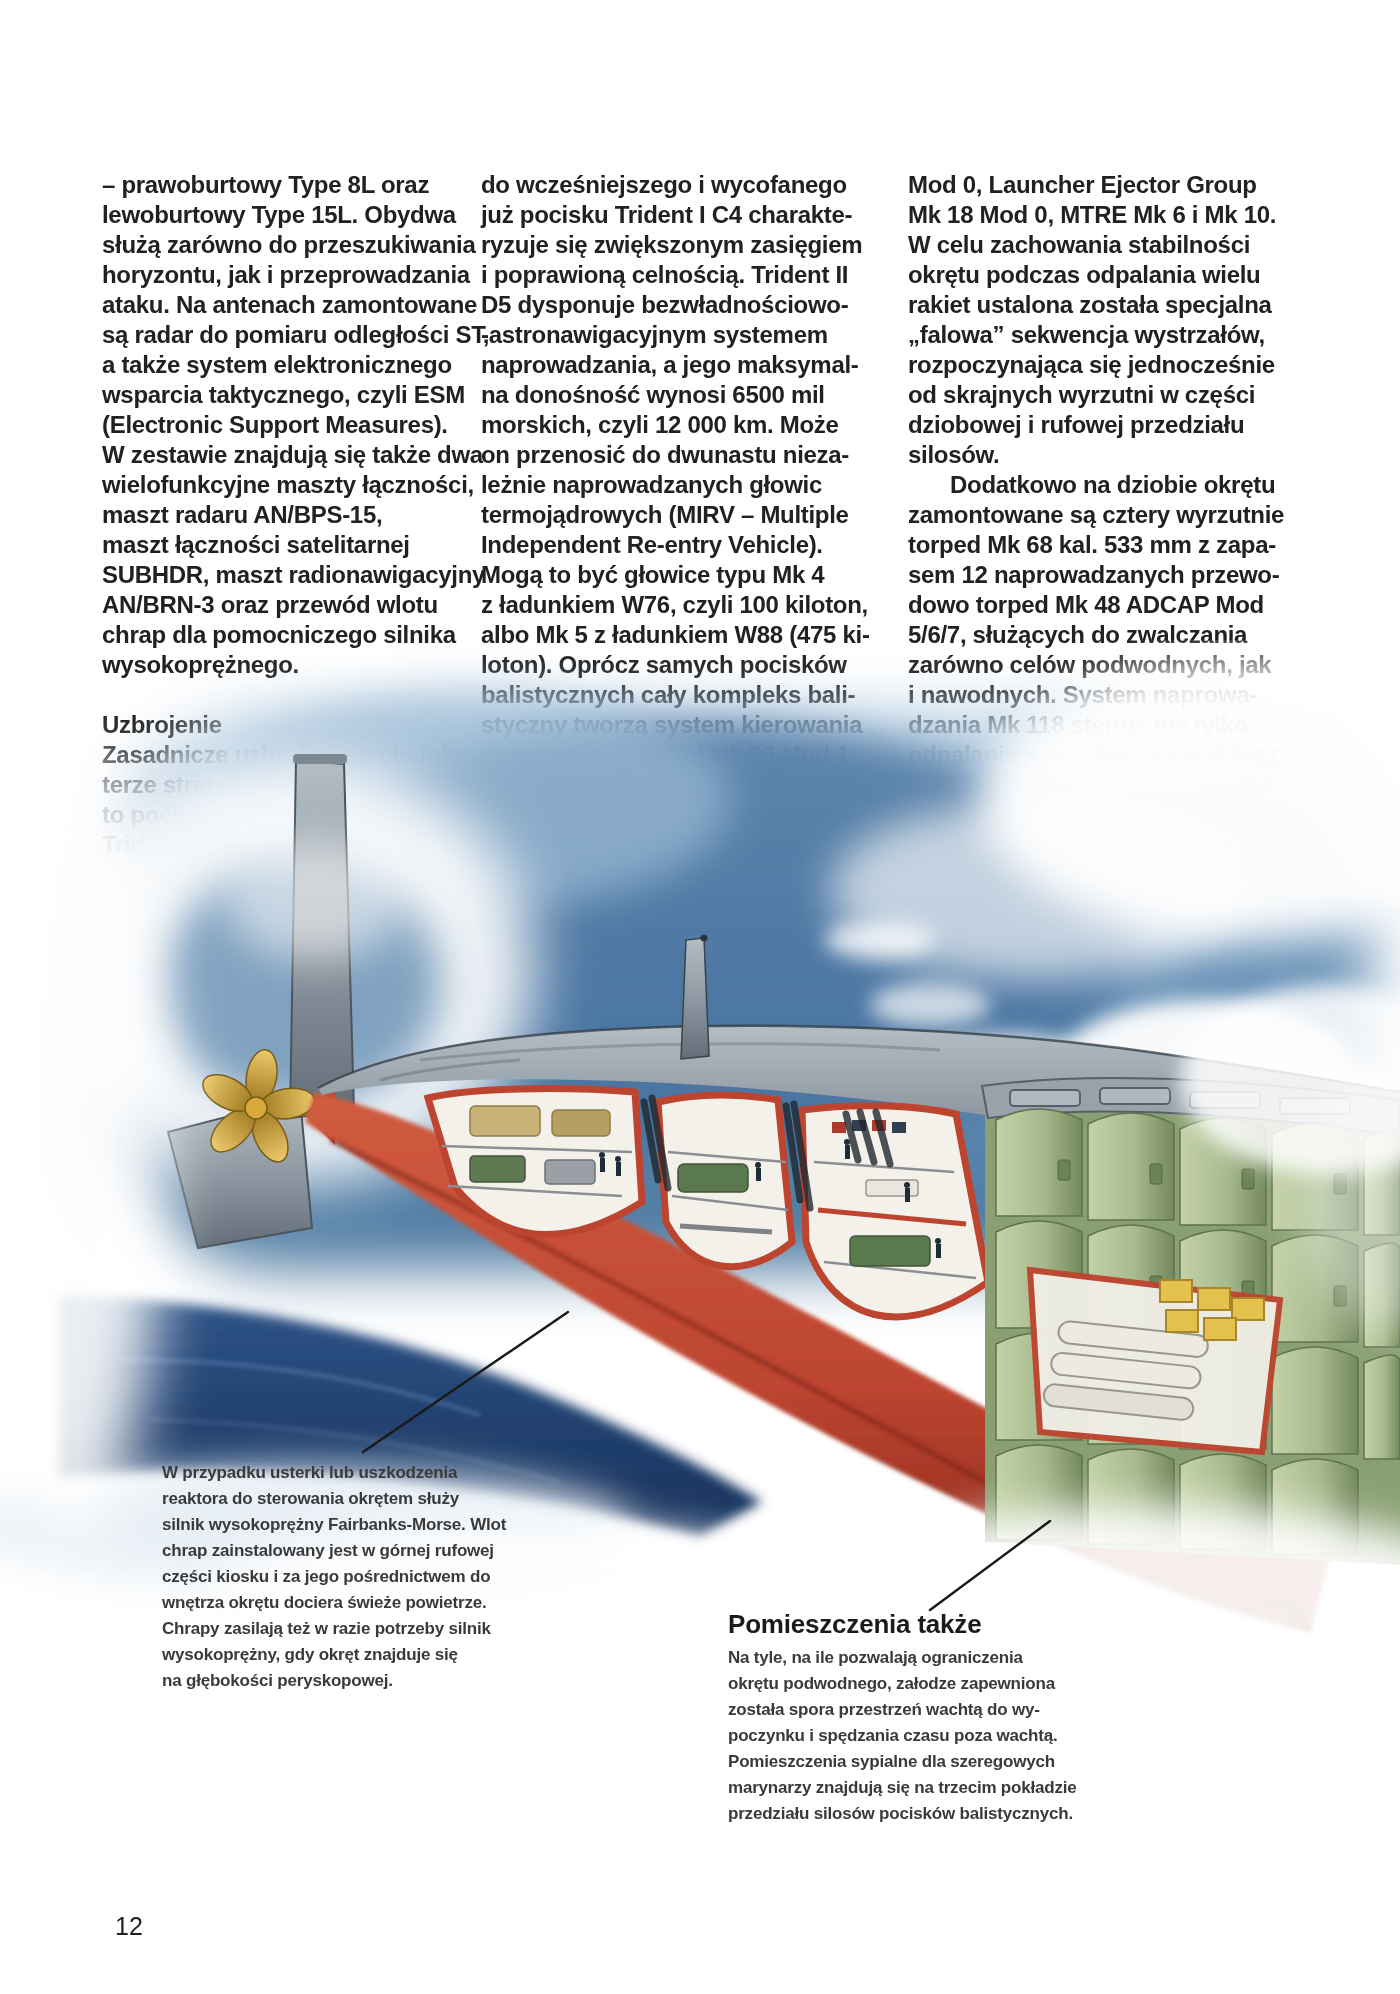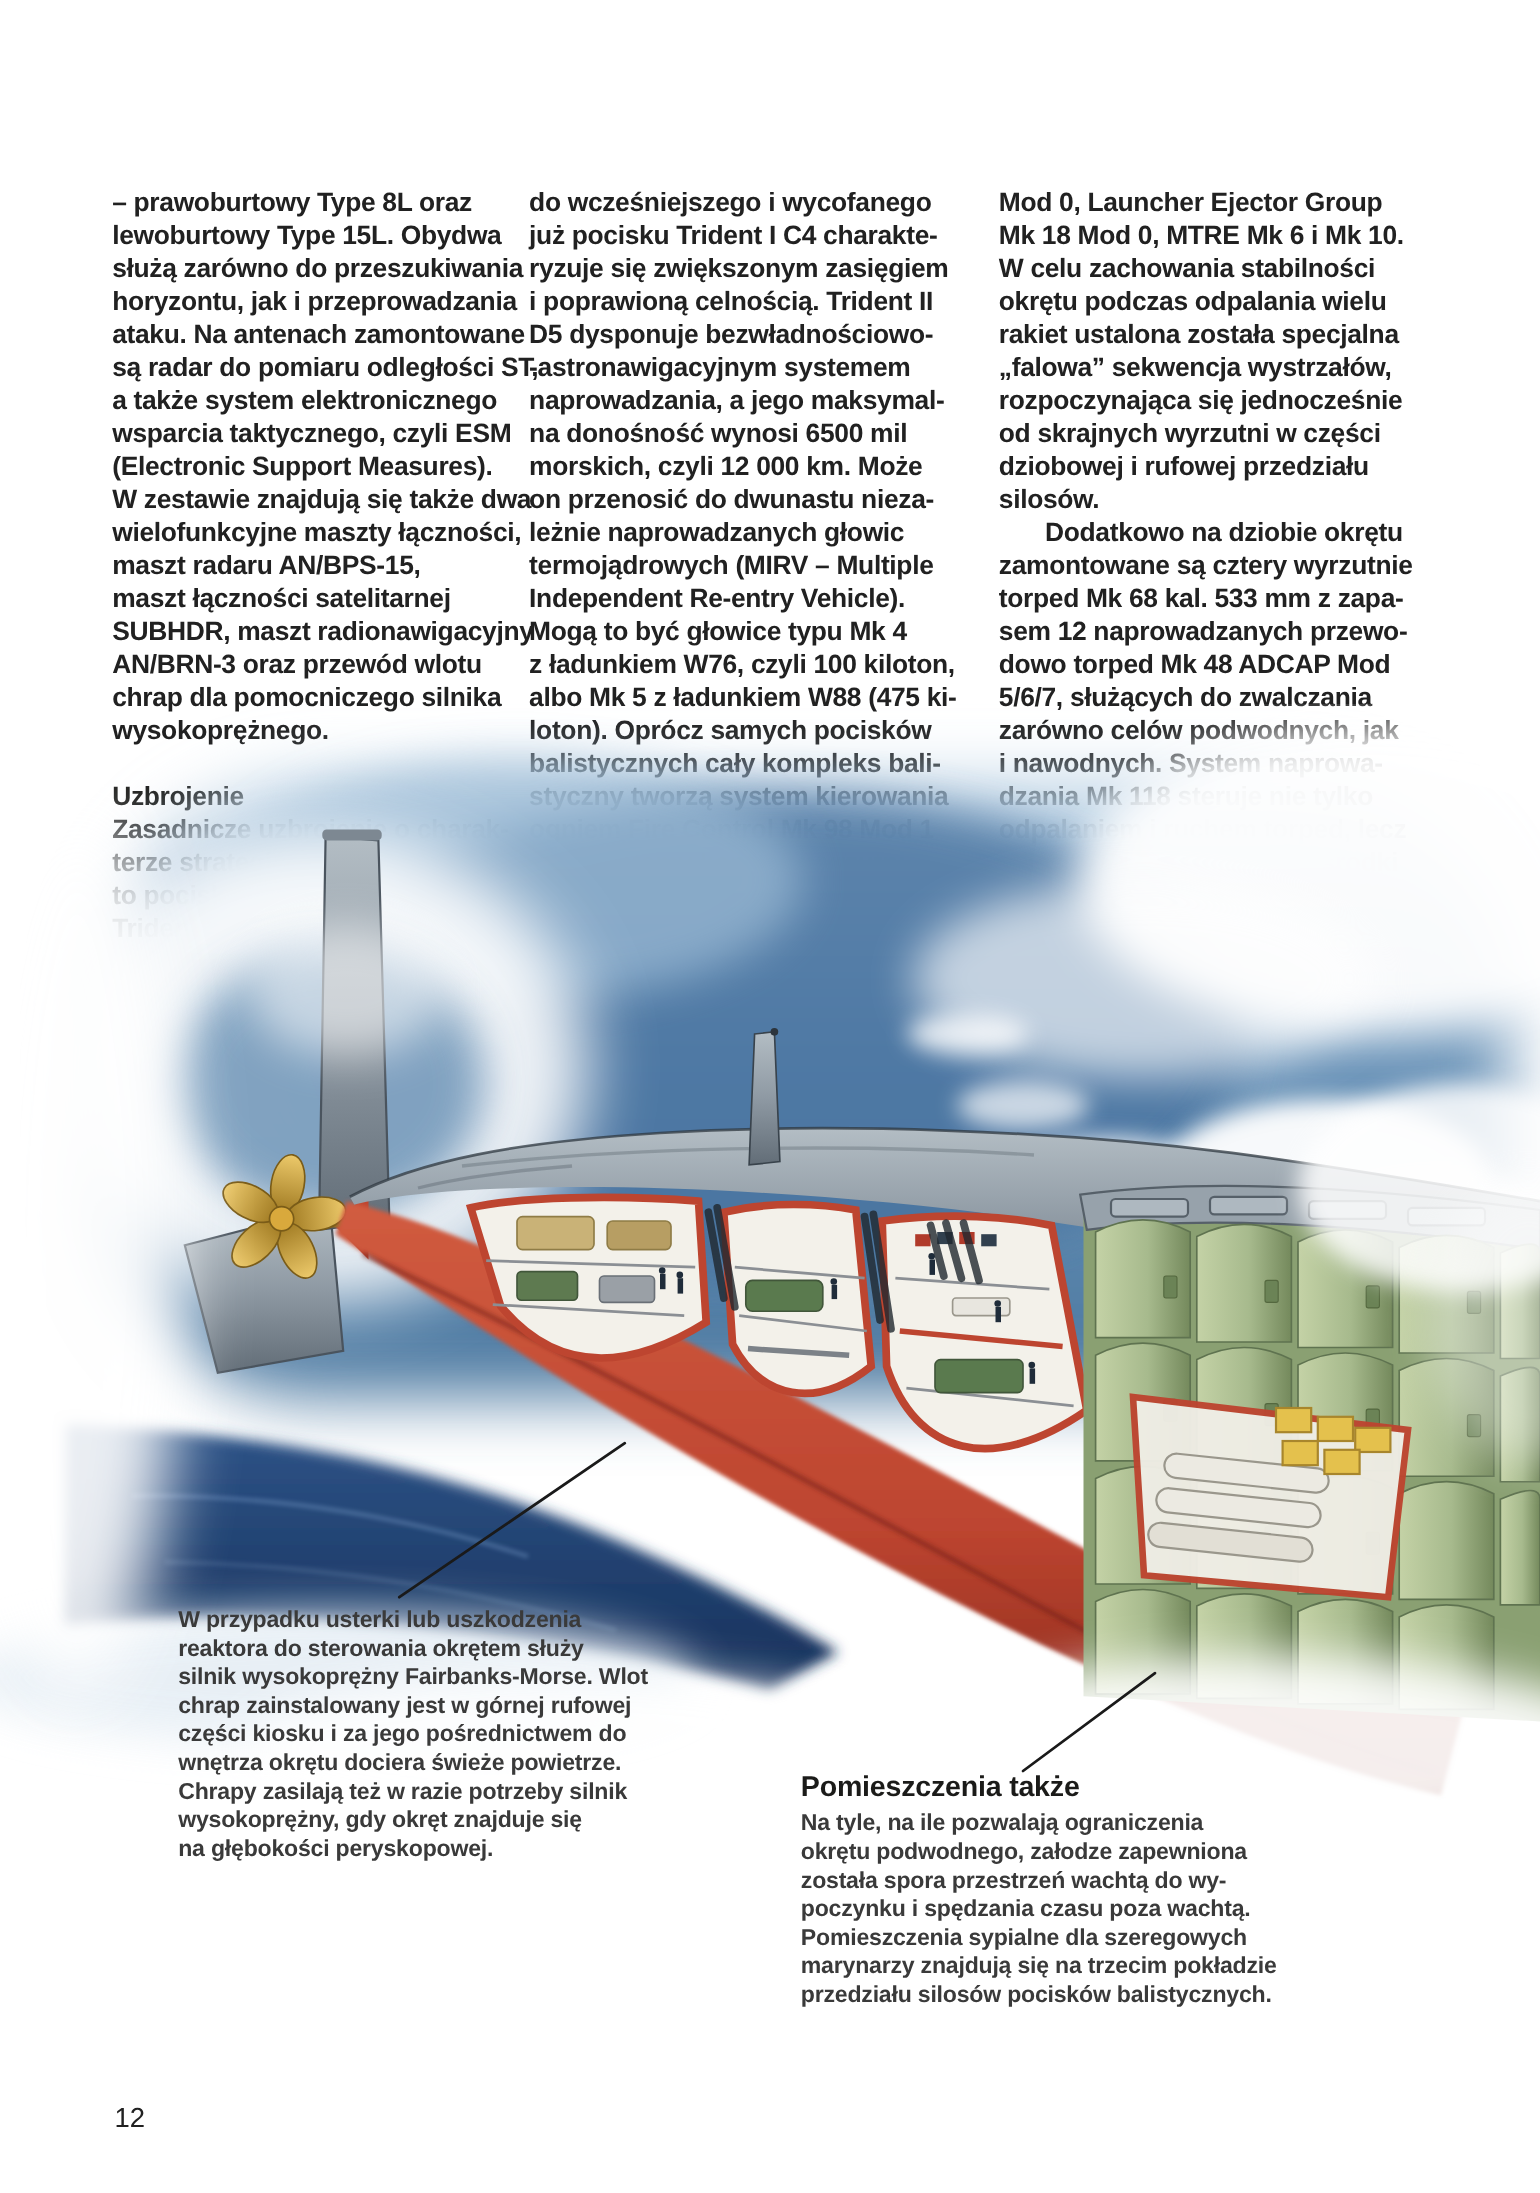--- a/index.html
+++ b/index.html
@@ -25,25 +25,25 @@
     margin:30px 0 0 0;font-size:24px;line-height:30px;font-weight:700;
     color:var(--heading-ink,#1b1b19);
   }
   .indent{text-indent:42px;}
   .illustration{position:absolute;left:0;top:640px;width:1400px;height:1010px;}
   .caption{position:absolute;color:var(--caption-ink,#3a3a3a);}
   .caption h4{
     margin:0 0 7px 0;font-size:26px;line-height:28px;font-weight:700;
     color:var(--heading-ink,#1b1b19);letter-spacing:-.2px;
   }
-  .caption p{font-size:21px;line-height:26px;letter-spacing:-.2px;}
+  .caption p{font-size:17px;line-height:26px;letter-spacing:-.2px;}
   .caption1{left:162px;top:1460px;width:520px;}
   .caption2{left:728px;top:1610px;width:545px;}
   .pageno{
-    position:absolute;left:104px;top:1912px;
+    position:absolute;left:115px;top:1912px;
     font-size:25px;color:var(--ink,#212121);
   }
 </style>
 </head>
 <body>
 
 <div class="page">
 
 
   <div class="col col1">

